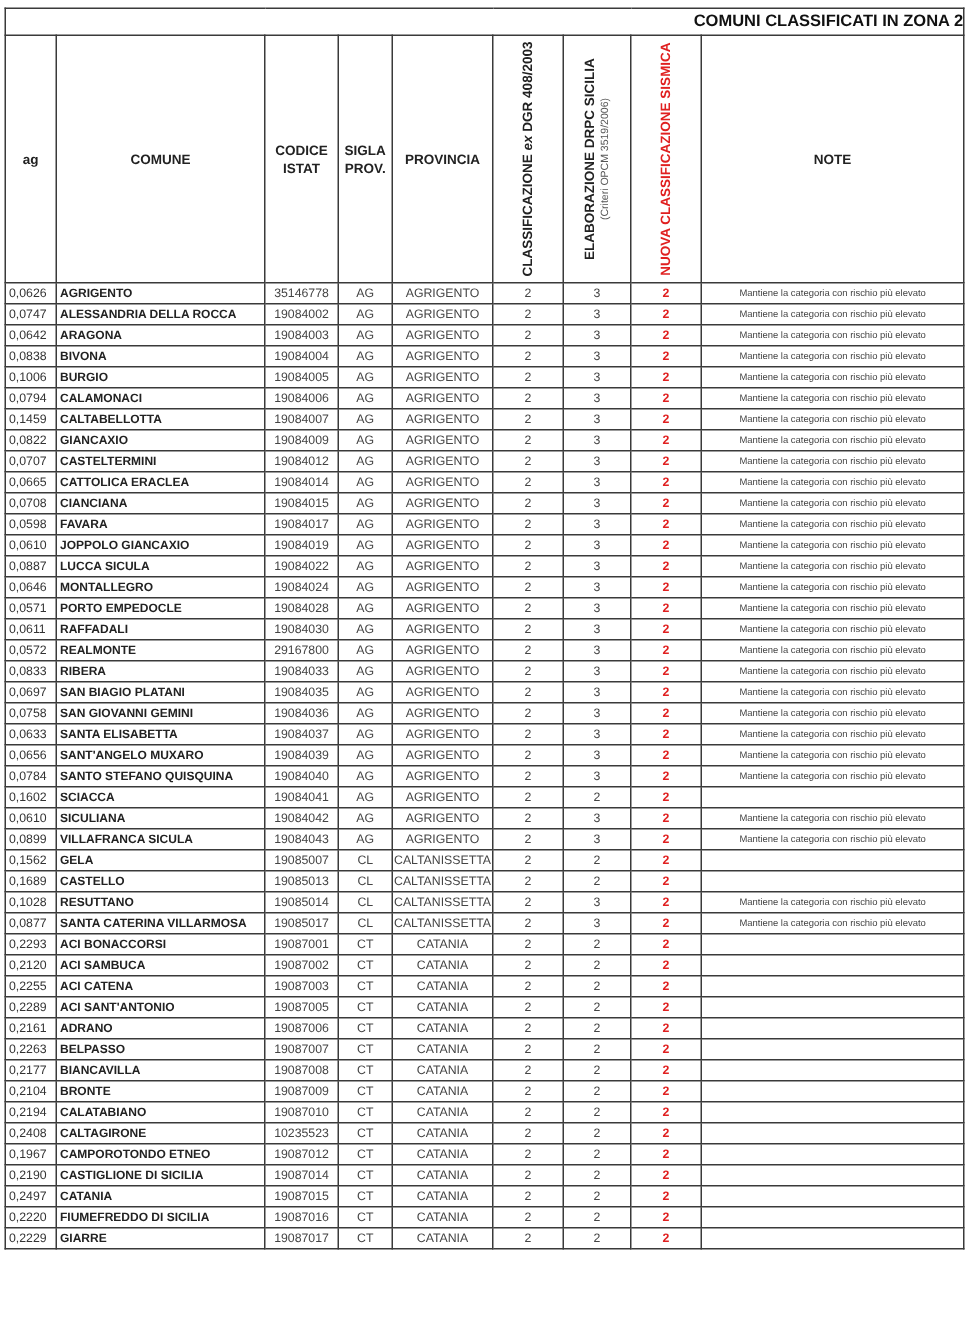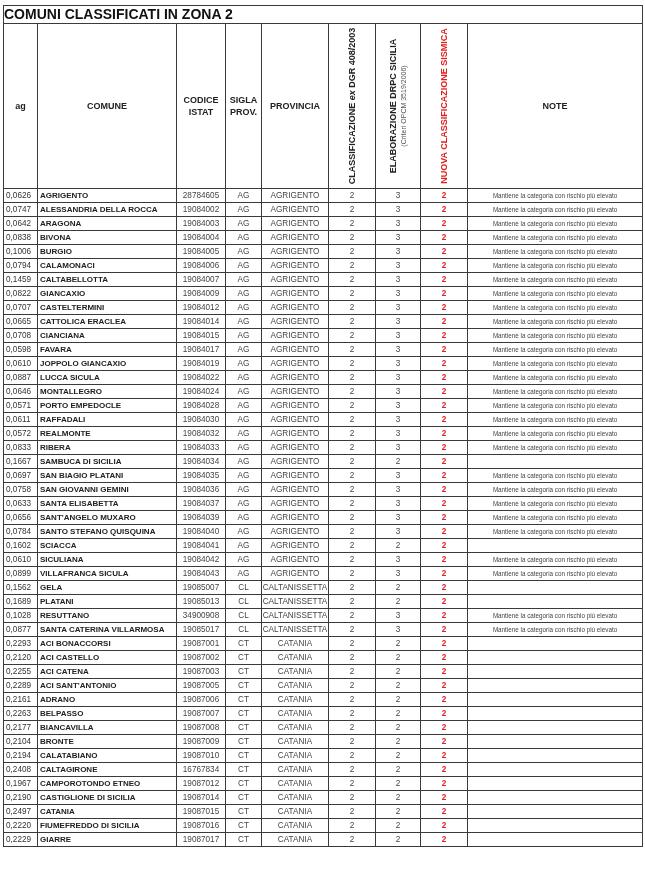--- a/index.html
+++ b/index.html
@@ -5,21 +5,21 @@
   html, body { margin: 0; padding: 0; background: #ffffff; }
   body { width: 645px; height: 886px; position: relative; overflow: hidden;
          font-family: "Liberation Sans", sans-serif; color: #222; }
   table.main {
     position: absolute; left: 3px; top: 5px;
     border-collapse: collapse; table-layout: fixed; width: 639px;
   }
   table.main td, table.main th {
     border: 1px solid #3a3a3a; padding: 0; overflow: hidden; white-space: nowrap;
   }
-  .title-cell { height: 17px; text-align: left; font-weight: bold; font-size: 14px; line-height: 17px; color: #111; }
+  .title-cell { height: 17px; text-align: right; font-weight: bold; font-size: 11px; line-height: 17px; color: #111; }
   .hdr { height: 164px; text-align: center; vertical-align: middle; font-weight: bold; font-size: 9px; color: #222; }
   .hdr-wrap { white-space: normal !important; line-height: 12px; }
   .vert { position: relative; }
   .vert .rot {
     position: absolute; left: 50%; top: 50%;
     transform: translate(-50%, -50%) rotate(-90deg);
     white-space: nowrap; text-align: center; line-height: 11px;
   }
   .vert .rot .sub { display: block; font-weight: normal; font-size: 7px; color: #555; line-height: 9px; }
   .red { color: #e02020; }
@@ -75,21 +75,21 @@
       <td class="hdr vert">
         <div class="rot red">NUOVA CLASSIFICAZIONE SISMICA</div>
       </td>
       <td class="hdr">NOTE</td>
     </tr>
   </thead>
   <tbody id="tbody">
       <tr class="row">
         <td class="ag">0,0626</td>
         <td class="comune">AGRIGENTO</td>
-        <td class="codice">28784605</td>
+        <td class="codice">35146778</td>
         <td class="sigla">AG</td>
         <td class="prov">AGRIGENTO</td>
         <td class="c1">2</td>
         <td class="c2">3</td>
         <td class="nuova">2</td>
         <td class="note">Mantiene la categoria con rischio più elevato</td>
       </tr>
       <tr class="row">
         <td class="ag">0,0747</td>
         <td class="comune">ALESSANDRIA DELLA ROCCA</td>
@@ -262,49 +262,38 @@
         <td class="sigla">AG</td>
         <td class="prov">AGRIGENTO</td>
         <td class="c1">2</td>
         <td class="c2">3</td>
         <td class="nuova">2</td>
         <td class="note">Mantiene la categoria con rischio più elevato</td>
       </tr>
       <tr class="row">
         <td class="ag">0,0572</td>
         <td class="comune">REALMONTE</td>
-        <td class="codice">19084032</td>
+        <td class="codice">29167800</td>
         <td class="sigla">AG</td>
         <td class="prov">AGRIGENTO</td>
         <td class="c1">2</td>
         <td class="c2">3</td>
         <td class="nuova">2</td>
         <td class="note">Mantiene la categoria con rischio più elevato</td>
       </tr>
       <tr class="row">
         <td class="ag">0,0833</td>
         <td class="comune">RIBERA</td>
         <td class="codice">19084033</td>
         <td class="sigla">AG</td>
         <td class="prov">AGRIGENTO</td>
         <td class="c1">2</td>
         <td class="c2">3</td>
         <td class="nuova">2</td>
         <td class="note">Mantiene la categoria con rischio più elevato</td>
-      </tr>
-      <tr class="row">
-        <td class="ag">0,1667</td>
-        <td class="comune">SAMBUCA DI SICILIA</td>
-        <td class="codice">19084034</td>
-        <td class="sigla">AG</td>
-        <td class="prov">AGRIGENTO</td>
-        <td class="c1">2</td>
-        <td class="c2">2</td>
-        <td class="nuova">2</td>
-        <td class="note"></td>
       </tr>
       <tr class="row">
         <td class="ag">0,0697</td>
         <td class="comune">SAN BIAGIO PLATANI</td>
         <td class="codice">19084035</td>
         <td class="sigla">AG</td>
         <td class="prov">AGRIGENTO</td>
         <td class="c1">2</td>
         <td class="c2">3</td>
         <td class="nuova">2</td>
@@ -393,33 +382,33 @@
         <td class="codice">19085007</td>
         <td class="sigla">CL</td>
         <td class="prov">CALTANISSETTA</td>
         <td class="c1">2</td>
         <td class="c2">2</td>
         <td class="nuova">2</td>
         <td class="note"></td>
       </tr>
       <tr class="row">
         <td class="ag">0,1689</td>
-        <td class="comune">PLATANI</td>
+        <td class="comune">CASTELLO</td>
         <td class="codice">19085013</td>
         <td class="sigla">CL</td>
         <td class="prov">CALTANISSETTA</td>
         <td class="c1">2</td>
         <td class="c2">2</td>
         <td class="nuova">2</td>
         <td class="note"></td>
       </tr>
       <tr class="row">
         <td class="ag">0,1028</td>
         <td class="comune">RESUTTANO</td>
-        <td class="codice">34900908</td>
+        <td class="codice">19085014</td>
         <td class="sigla">CL</td>
         <td class="prov">CALTANISSETTA</td>
         <td class="c1">2</td>
         <td class="c2">3</td>
         <td class="nuova">2</td>
         <td class="note">Mantiene la categoria con rischio più elevato</td>
       </tr>
       <tr class="row">
         <td class="ag">0,0877</td>
         <td class="comune">SANTA CATERINA VILLARMOSA</td>
@@ -437,21 +426,21 @@
         <td class="codice">19087001</td>
         <td class="sigla">CT</td>
         <td class="prov">CATANIA</td>
         <td class="c1">2</td>
         <td class="c2">2</td>
         <td class="nuova">2</td>
         <td class="note"></td>
       </tr>
       <tr class="row">
         <td class="ag">0,2120</td>
-        <td class="comune">ACI CASTELLO</td>
+        <td class="comune">ACI SAMBUCA</td>
         <td class="codice">19087002</td>
         <td class="sigla">CT</td>
         <td class="prov">CATANIA</td>
         <td class="c1">2</td>
         <td class="c2">2</td>
         <td class="nuova">2</td>
         <td class="note"></td>
       </tr>
       <tr class="row">
         <td class="ag">0,2255</td>
@@ -526,21 +515,21 @@
         <td class="sigla">CT</td>
         <td class="prov">CATANIA</td>
         <td class="c1">2</td>
         <td class="c2">2</td>
         <td class="nuova">2</td>
         <td class="note"></td>
       </tr>
       <tr class="row">
         <td class="ag">0,2408</td>
         <td class="comune">CALTAGIRONE</td>
-        <td class="codice">16767834</td>
+        <td class="codice">10235523</td>
         <td class="sigla">CT</td>
         <td class="prov">CATANIA</td>
         <td class="c1">2</td>
         <td class="c2">2</td>
         <td class="nuova">2</td>
         <td class="note"></td>
       </tr>
       <tr class="row">
         <td class="ag">0,1967</td>
         <td class="comune">CAMPOROTONDO ETNEO</td>

